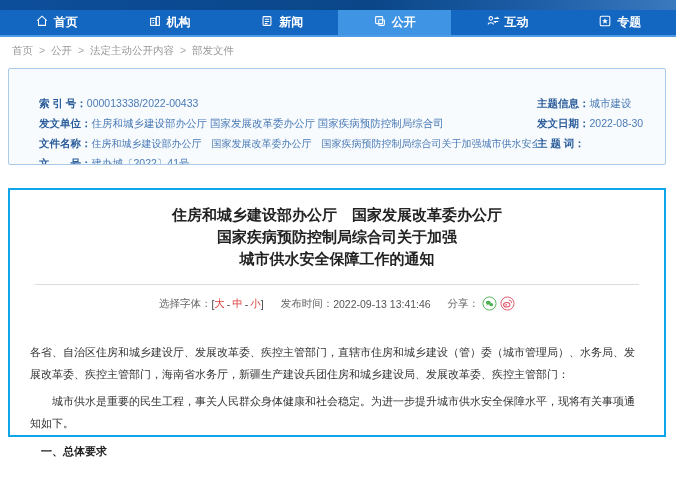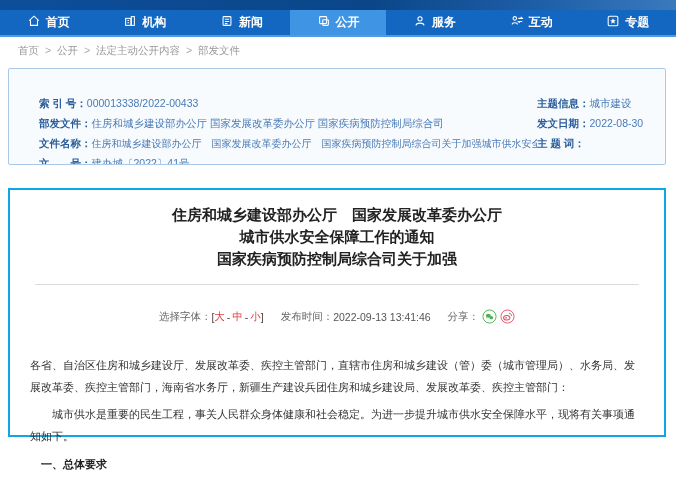--- a/index.html
+++ b/index.html
@@ -12,40 +12,40 @@
 
   
   .nav { position:absolute; top:10px; left:0; width:676px; height:27px; background:#1467c0;
     border-bottom:2px solid #4f9ae6; display:flex; }
   .nav-item { flex:1; display:flex; align-items:center; justify-content:center; gap:5px;
     color:#fff; font-size:12px; font-weight:bold; cursor:pointer; }
   .nav-item.active { background:#4094e4; }
   .nav-item svg { width:14px; height:14px; stroke:#fff; fill:none; stroke-width:1.2; }
 
   
-  .breadcrumb { position:absolute; top:44px; left:18px; font-size:10.5px; color:#999; }
+  .breadcrumb { position:absolute; top:44px; left:12px; font-size:10.5px; color:#999; }
   .breadcrumb span { margin-right:3px; }
   .crumb-sep { color:#aaa; }
 
   
   .meta-box { position:absolute; top:68px; left:8px; width:658px; height:97px;
     background:#f7fbfe; border:1px solid #aac9e8; border-radius:2px; display:flex; padding-top:24px; }
   .meta-col-left { flex:1; padding-left:30px; overflow:hidden; }
   .meta-col-right { width:128px; flex-shrink:0; }
   .meta-row { height:20px; line-height:20px; white-space:nowrap; font-size:10.5px; }
   .meta-label { color:#2a5c9a; font-weight:bold; }
   .meta-value { color:#4a7ab5; }
 
   
   .main-box { position:absolute; top:188px; left:8px; width:658px; height:249px;
     background:#fff; border:2px solid #0ea5e9; }
   .art-title { margin-top:14px; text-align:center; font-weight:bold; font-size:15px;
     line-height:22px; color:#222; }
   .divider { margin:14px 25px 0 25px; border-top:1px solid #dcdcdc; }
-  .meta-line { margin-top:24px; text-align:center; font-size:10.5px; color:#666; }
+  .meta-line { margin-top:11px; text-align:center; font-size:10.5px; color:#666; }
   .meta-line > * { vertical-align:middle; }
   .fs-link { color:#e03c3c; cursor:pointer; }
   .fs-dash { color:#444; margin:0 2px; }
   .fs-bracket { color:#444; }
   .pub-time { color:#555; margin-right:14px; }
   .pub-label { margin-left:14px; }
   .share-icon { display:inline-block; width:15px; height:15px; margin-left:3px; cursor:pointer; }
   .share-icon svg { width:15px; height:15px; }
 
   .art-body { margin:30px 20px 8px 20px; font-size:11px; color:#333; line-height:22px; }
@@ -93,29 +93,20 @@
         <svg viewBox="0 0 16 16">
             <rect x="3" y="3" width="8" height="8" rx="1"></rect>
             <rect x="6.5" y="6.5" width="6.5" height="6.5" rx="1"></rect>
           </svg>
       </span>
       <span>公开</span>
     </div>
     <div class="nav-item">
       <span>
         <svg viewBox="0 0 16 16">
-            <circle cx="8" cy="5.5" r="2.4"></circle>
-            <path d="M3.5 13 c0-3.4 9-3.4 9 0"></path>
-          </svg>
-      </span>
-      <span>服务</span>
-    </div>
-    <div class="nav-item">
-      <span>
-        <svg viewBox="0 0 16 16">
             <circle cx="5.5" cy="5" r="2"></circle>
             <path d="M2.5 12 c0-2.8 6-2.8 6 0 M9.5 5 h4.5 l-1.6-1.6 M14 8.5 h-4.5 l1.6 1.6"></path>
           </svg>
       </span>
       <span>互动</span>
     </div>
     <div class="nav-item">
       <span>
         <svg viewBox="0 0 16 16">
             <rect x="2.5" y="2.5" width="11" height="11" rx="1.5"></rect>
@@ -135,21 +126,21 @@
     <span class="crumb-sep">&gt;</span>
     <span>部发文件</span>
   </div>
 
   <div class="meta-box">
     <div class="meta-col-left">
       <div class="meta-row">
         <span class="meta-label">索 引 号：</span><span class="meta-value">000013338/2022-00433</span>
       </div>
       <div class="meta-row">
-        <span class="meta-label">部发文件：</span><span class="meta-value">住房和城乡建设部办公厅 国家发展改革委办公厅 国家疾病预防控制局综合司</span>
+        <span class="meta-label">发文单位：</span><span class="meta-value">住房和城乡建设部办公厅 国家发展改革委办公厅 国家疾病预防控制局综合司</span>
       </div>
       <div class="meta-row">
         <span class="meta-label">文件名称：</span><span class="meta-value" style="font-size:10px;">住房和城乡建设部办公厅　国家发展改革委办公厅　国家疾病预防控制局综合司关于加强城市供水安全保障工作的通知</span>
       </div>
       <div class="meta-row">
         <span class="meta-label">文　　号：</span><span class="meta-value">建办城〔2022〕41号</span>
       </div>
     </div>
     <div class="meta-col-right">
       <div class="meta-row">
@@ -160,22 +151,22 @@
       </div>
       <div class="meta-row">
         <span class="meta-label">主 题 词：</span><span class="meta-value"></span>
       </div>
     </div>
   </div>
 
   <div class="main-box">
     <div class="art-title">
       <div>住房和城乡建设部办公厅　国家发展改革委办公厅</div>
+      <div>国家疾病预防控制局综合司关于加强</div>
       <div>城市供水安全保障工作的通知</div>
-      <div>国家疾病预防控制局综合司关于加强</div>
     </div>
 
     <div class="divider"></div>
 
     <div class="meta-line">
       <span>选择字体：</span><span class="fs-bracket">[</span><span class="fs-link">大</span><span class="fs-dash">-</span><span class="fs-link">中</span><span class="fs-dash">-</span><span class="fs-link">小</span><span class="fs-bracket">]</span>
       <span class="pub-label">发布时间：</span><span class="pub-time">2022-09-13 13:41:46</span>
       <span>分享：</span><span class="share-icon"><svg viewBox="0 0 16 16">
             <circle cx="8" cy="8" r="7" fill="none" stroke="#4cb050" stroke-width="1"></circle>
             <ellipse cx="6.7" cy="7.2" rx="2.6" ry="2.1" fill="#4cb050"></ellipse>

